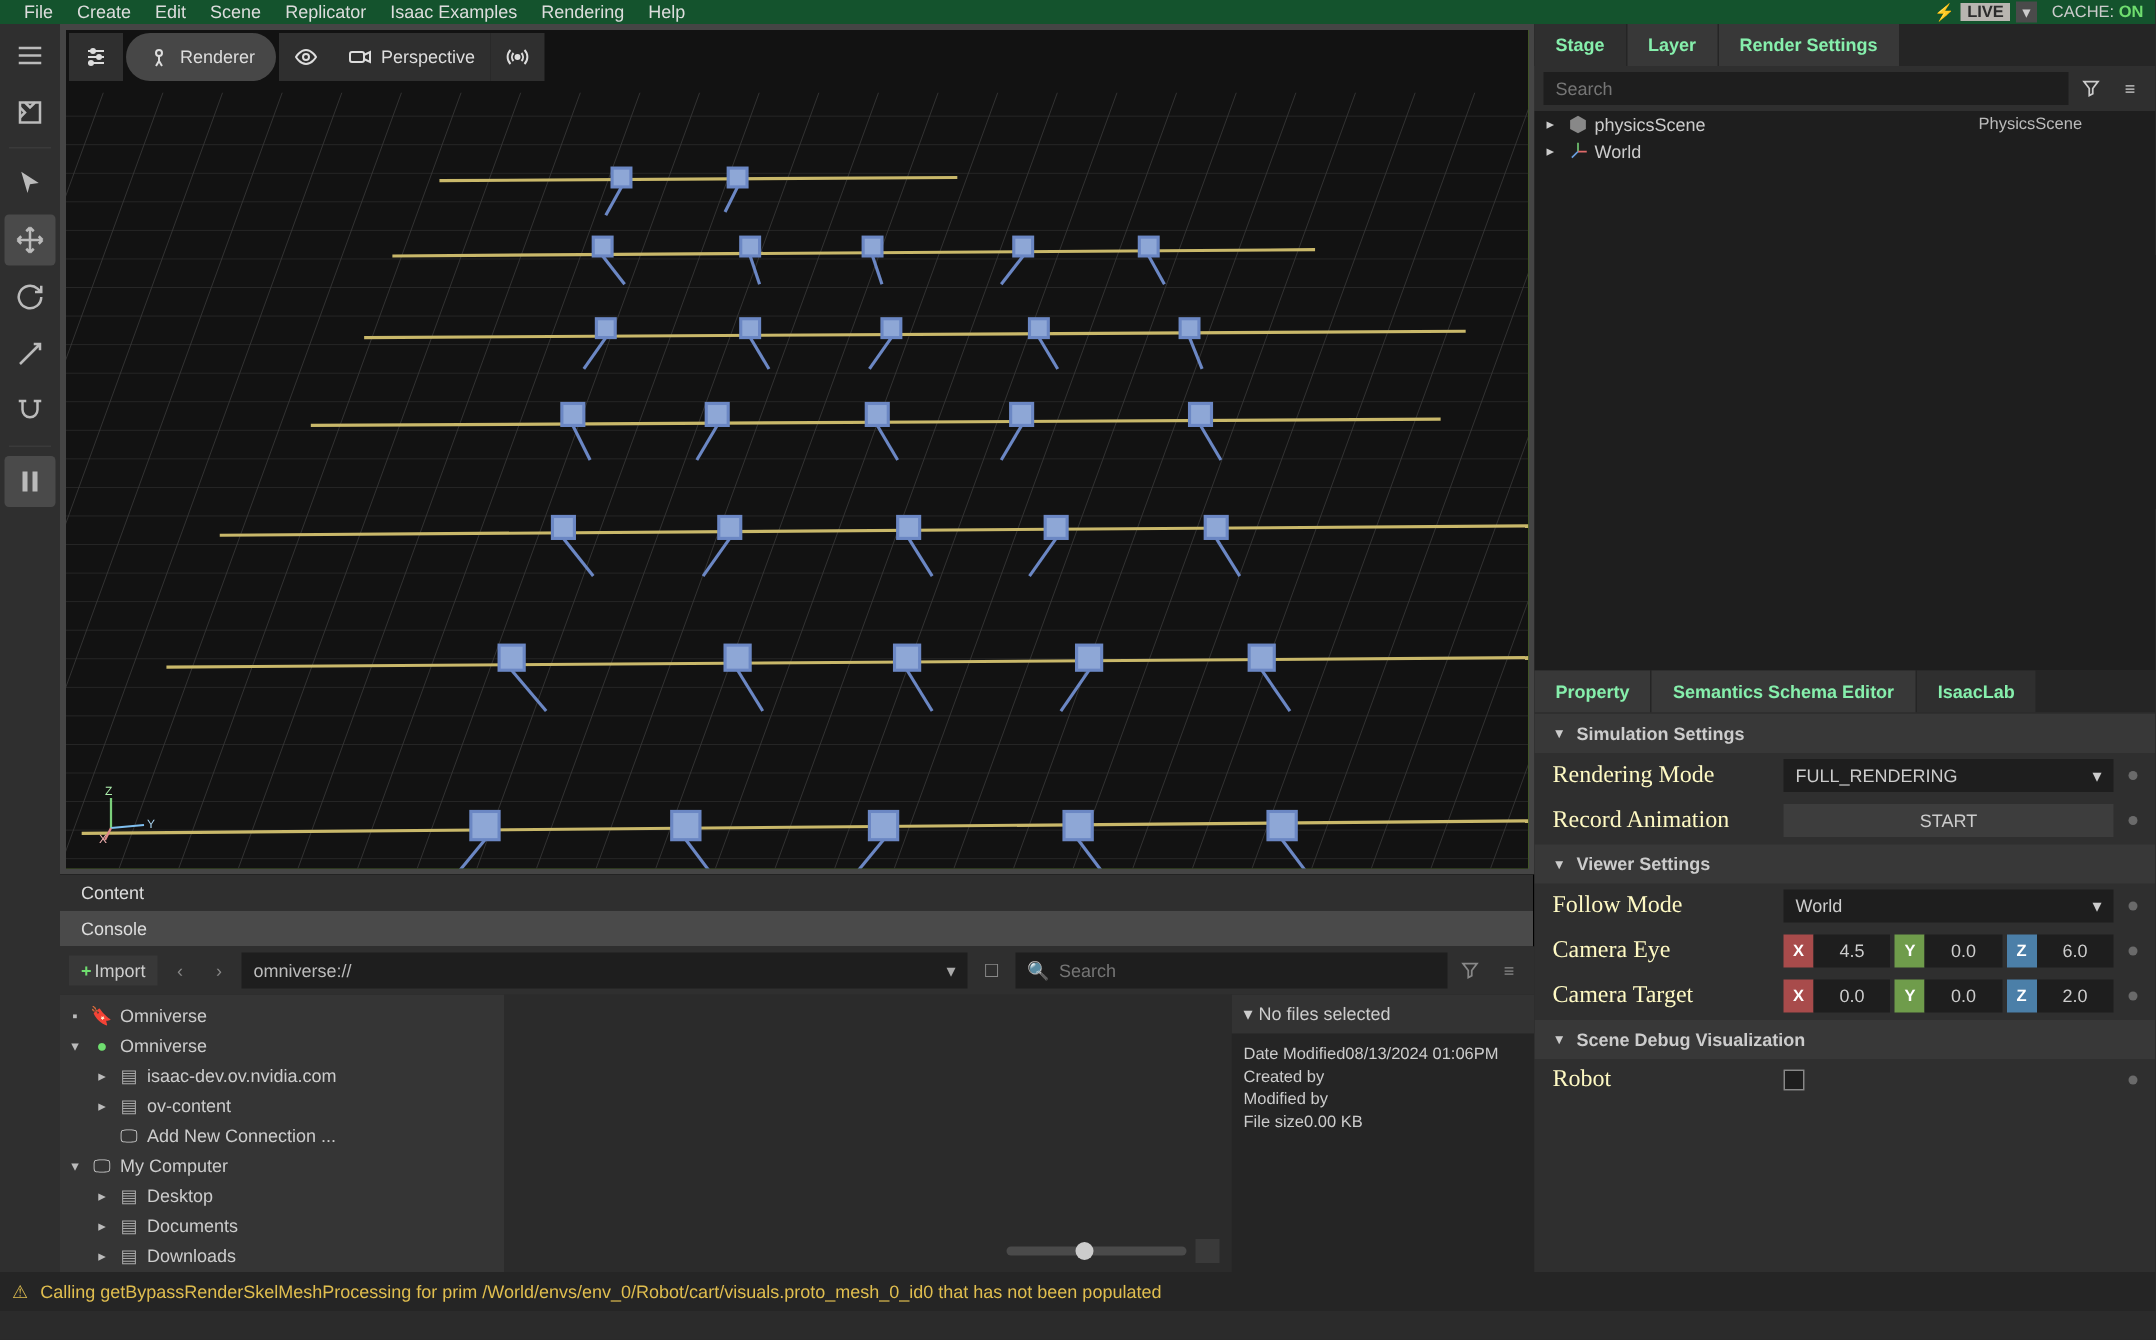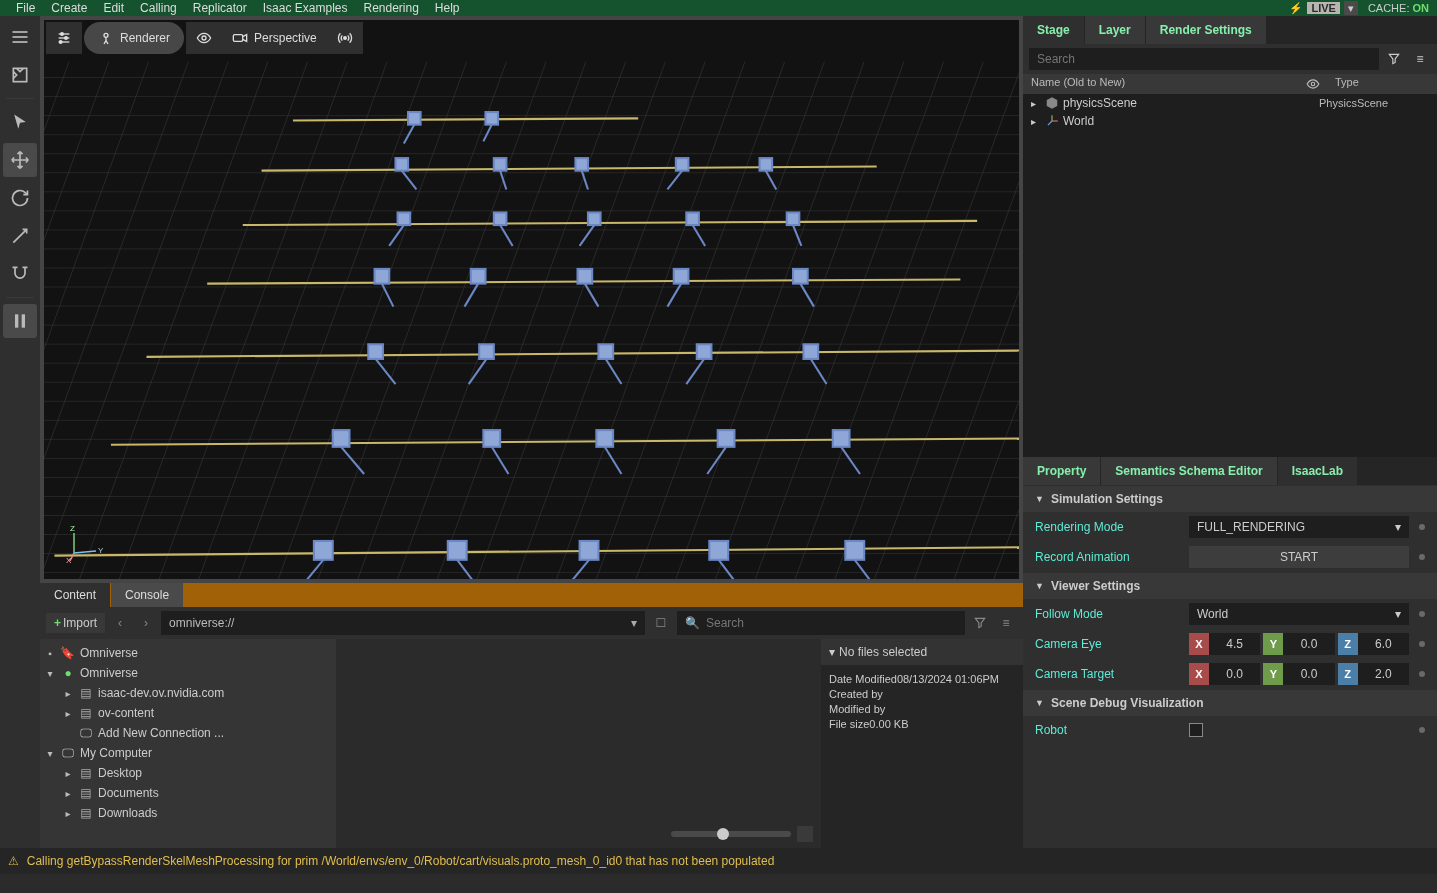--- a/index.html
+++ b/index.html
@@ -25,21 +25,21 @@
 .viewport-wrap { flex:1; background:#454545; padding:4px; display:flex; min-height:0; }
 .viewport { flex:1; background:#4d7c0f; position:relative; overflow:hidden;padding-left:28px; }
 .viewport-toolbar { position:absolute; top:2px; left:2px; display:flex; gap:0; z-index:10; }
 .vtb-btn { height:32px; padding:0 10px; display:flex; align-items:center; gap:6px; background:rgba(58,58,58,0.72); color:#ddd; cursor:pointer; }
 .vtb-btn.renderer { background:rgba(78,78,78,0.88); border-radius:16px; padding:0 14px; margin:0 2px; }
 .vtb-btn svg { width:16px; height:16px; }
 .scene { position:absolute; inset:0; }
 .axis-gizmo { position:absolute; left:20px; bottom:14px; color:#fff; font-size:10px; }
 
 .bottom-panel { height:265px; display:flex; flex-direction:column; background:#2f2f2f; }
-.bottom-tabs { display:flex; background:#a16207; }
+.bottom-tabs { display:flex; background:#000000;flex-direction:column; }
 .btab { padding:5px 14px; background:#4a4a4a; color:#ddd; cursor:pointer; margin-right:1px; }
 .btab.active { background:#2f2f2f; }
 
 .content-toolbar { height:32px; display:flex; align-items:center; padding:0 6px; gap:4px; background:#2f2f2f; }
 .import-btn { display:flex; align-items:center; gap:2px; padding:3px 8px; background:#383838; cursor:pointer; }
 .import-btn .plus { color:#6fde6f; font-weight:bold; }
 .nav-btn { width:22px; height:22px; display:flex; align-items:center; justify-content:center; cursor:pointer; color:#888; }
 .path-box { flex:1; height:24px; background:#1e1e1e; padding:0 8px; display:flex; align-items:center; color:#bbb; position:relative; }
 .path-box .tri { position:absolute; right:8px; color:#aaa; }
 .bookmark-ico { width:24px; height:24px; display:flex; align-items:center; justify-content:center; color:#888; }
@@ -84,21 +84,21 @@
 .stage-row .exp { width:10px; font-size:10px; }
 .stage-row .prim-ico { width:14px; height:14px; }
 .stage-row .name { flex:1; }
 .stage-row .type { width:110px; color:#bbb; font-size:11px; }
 
 .prop-tabs { display:flex; background:#252525; }
 .prop-body { flex:1; overflow:auto; padding:0; background:#2f2f2f; }
 .section-hdr { display:flex; align-items:center; gap:6px; padding:6px 12px; background:#383838; cursor:pointer; font-weight:bold; font-size:12px; margin-top:1px; }
 .section-hdr .tri { font-size:9px; width:10px; }
 .prop-row { display:flex; align-items:center; padding:4px 12px; min-height:28px; gap:6px; }
-.prop-label { width:148px; color:#5eead4; font-size:12px; }
+.prop-label { width:148px; color:#fef9c3; font-size:16px;font-family:Liberation Serif, serif; }
 .select-box { flex:1; height:22px; background:#1e1e1e; padding:0 8px; display:flex; align-items:center; justify-content:space-between; cursor:pointer; }
 .btn-start { flex:1; height:22px; background:#3d3d3d; display:flex; align-items:center; justify-content:center; cursor:pointer; }
 .num-input { flex:1; height:22px; background:#1e1e1e; text-align:center; display:flex; align-items:center; justify-content:center; }
 .xyz { flex:1; display:flex; gap:3px; }
 .axis-box { display:flex; flex:1; }
 .axis-box .lbl { width:20px; height:22px; display:flex; align-items:center; justify-content:center; color:#fff; font-weight:bold; font-size:11px; }
 .axis-box .val { flex:1; height:22px; background:#1e1e1e; display:flex; align-items:center; justify-content:center; }
 .axis-box.x .lbl { background:#a84b4b; }
 .axis-box.y .lbl { background:#6f9c4b; }
 .axis-box.z .lbl { background:#4b7fa8; }
@@ -108,21 +108,21 @@
 .statusbar { height:26px; background:#252525; display:flex; align-items:center; padding:0 8px; gap:8px; color:#e0be4f; font-size:12px; }
 .statusbar .warn { color:#e0be4f; }
 </style>
 </head>
 <body>
 
 <div class="menubar">
   <span class="menu-item">File</span>
   <span class="menu-item">Create</span>
   <span class="menu-item">Edit</span>
-  <span class="menu-item">Calling</span>
+  <span class="menu-item">Scene</span>
   <span class="menu-item">Replicator</span>
   <span class="menu-item">Isaac Examples</span>
   <span class="menu-item">Rendering</span>
   <span class="menu-item">Help</span>
   <span class="spacer"></span>
   <span class="live-indicator">
     <span class="bolt">⚡</span>
     <span class="live">LIVE</span>
     <span class="chevron">▾</span>
   </span>
@@ -447,30 +447,20 @@
     </div>
     <div class="stage-search">
       <input placeholder="Search" style="">
       <div class="ico-btn">
           <svg width="14" height="14" viewBox="0 0 24 24" fill="none" stroke="currentColor" stroke-width="2">
             <path d="M4 4h16l-6 8v6l-4 2v-8z"></path>
           </svg>
         </div>
       <div class="ico-btn">≡</div>
     </div>
-    <div class="stage-header">
-      <div class="col-name">Name (Old to New)</div>
-      <div class="col-eye">
-          <svg width="14" height="14" viewBox="0 0 24 24" fill="none" stroke="currentColor" stroke-width="2">
-            <path d="M2 12s4-7 10-7 10 7 10 7-4 7-10 7-10-7-10-7z"></path>
-            <circle cx="12" cy="12" r="3"></circle>
-          </svg>
-        </div>
-      <div class="col-type">Type</div>
-    </div>
     <div class="stage-tree" style="height:332px">
       <div class="stage-row">
         <span class="exp">▸</span>
         <span class="prim-ico"><svg width="14" height="14" viewBox="0 0 24 24" fill="#888">
               <path d="M12 2l9 5v10l-9 5-9-5V7z"></path>
             </svg></span>
         <span class="name">physicsScene</span>
         <span class="type">PhysicsScene</span>
       </div>
       <div class="stage-row">

